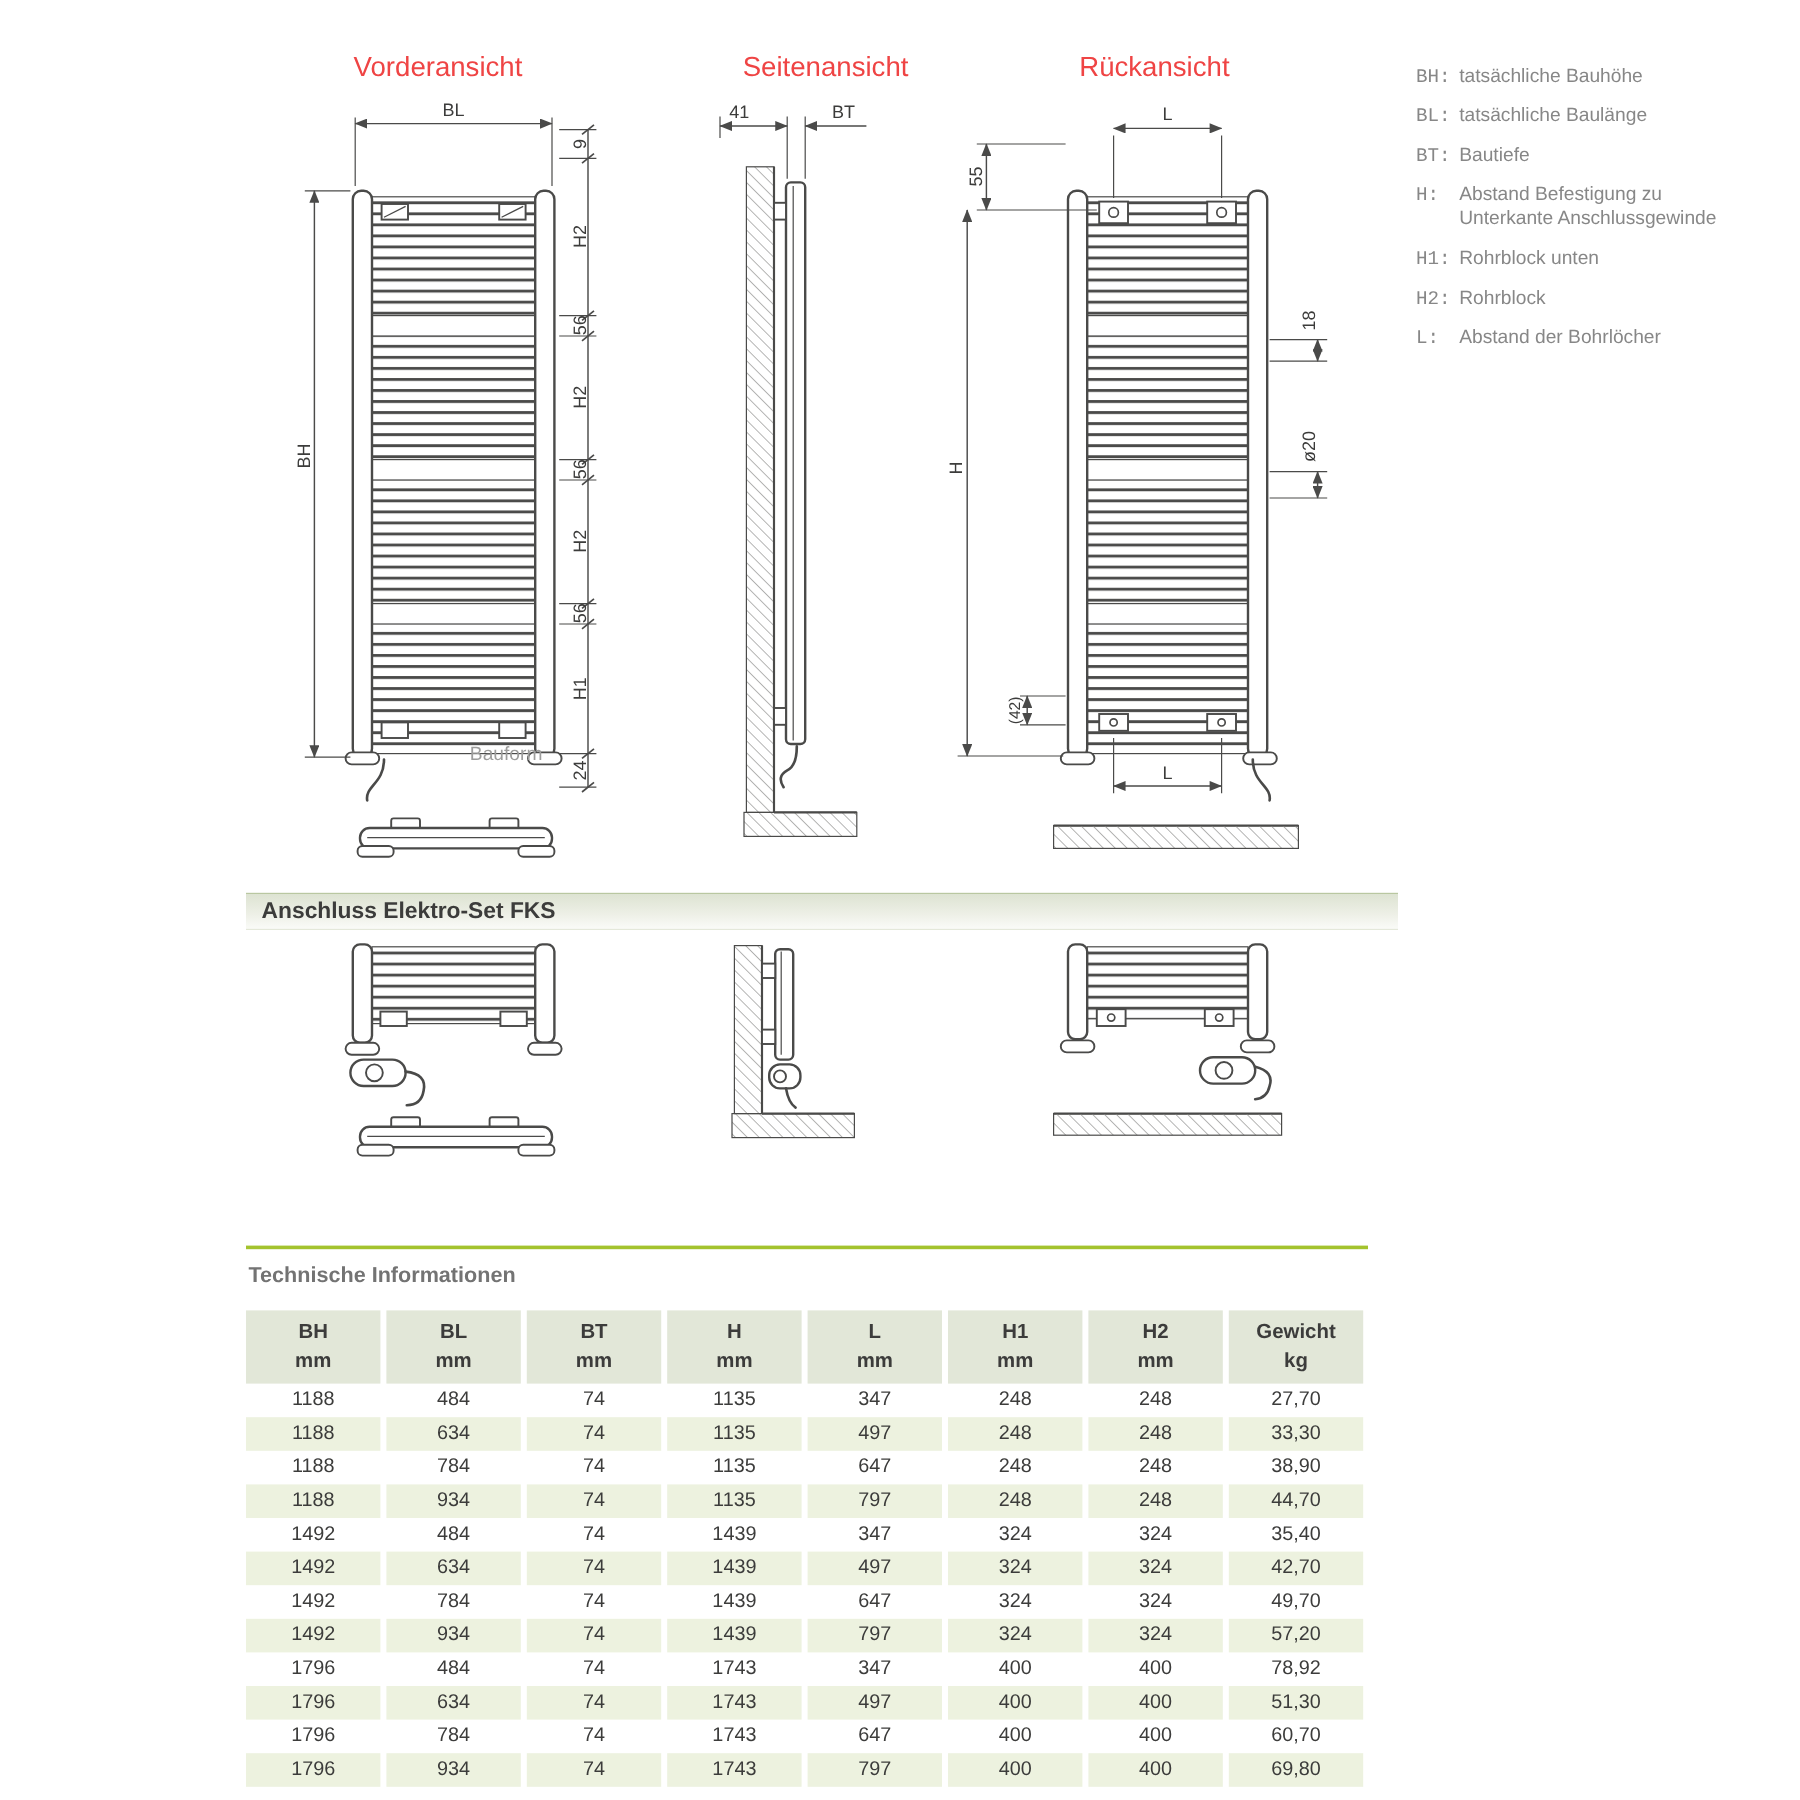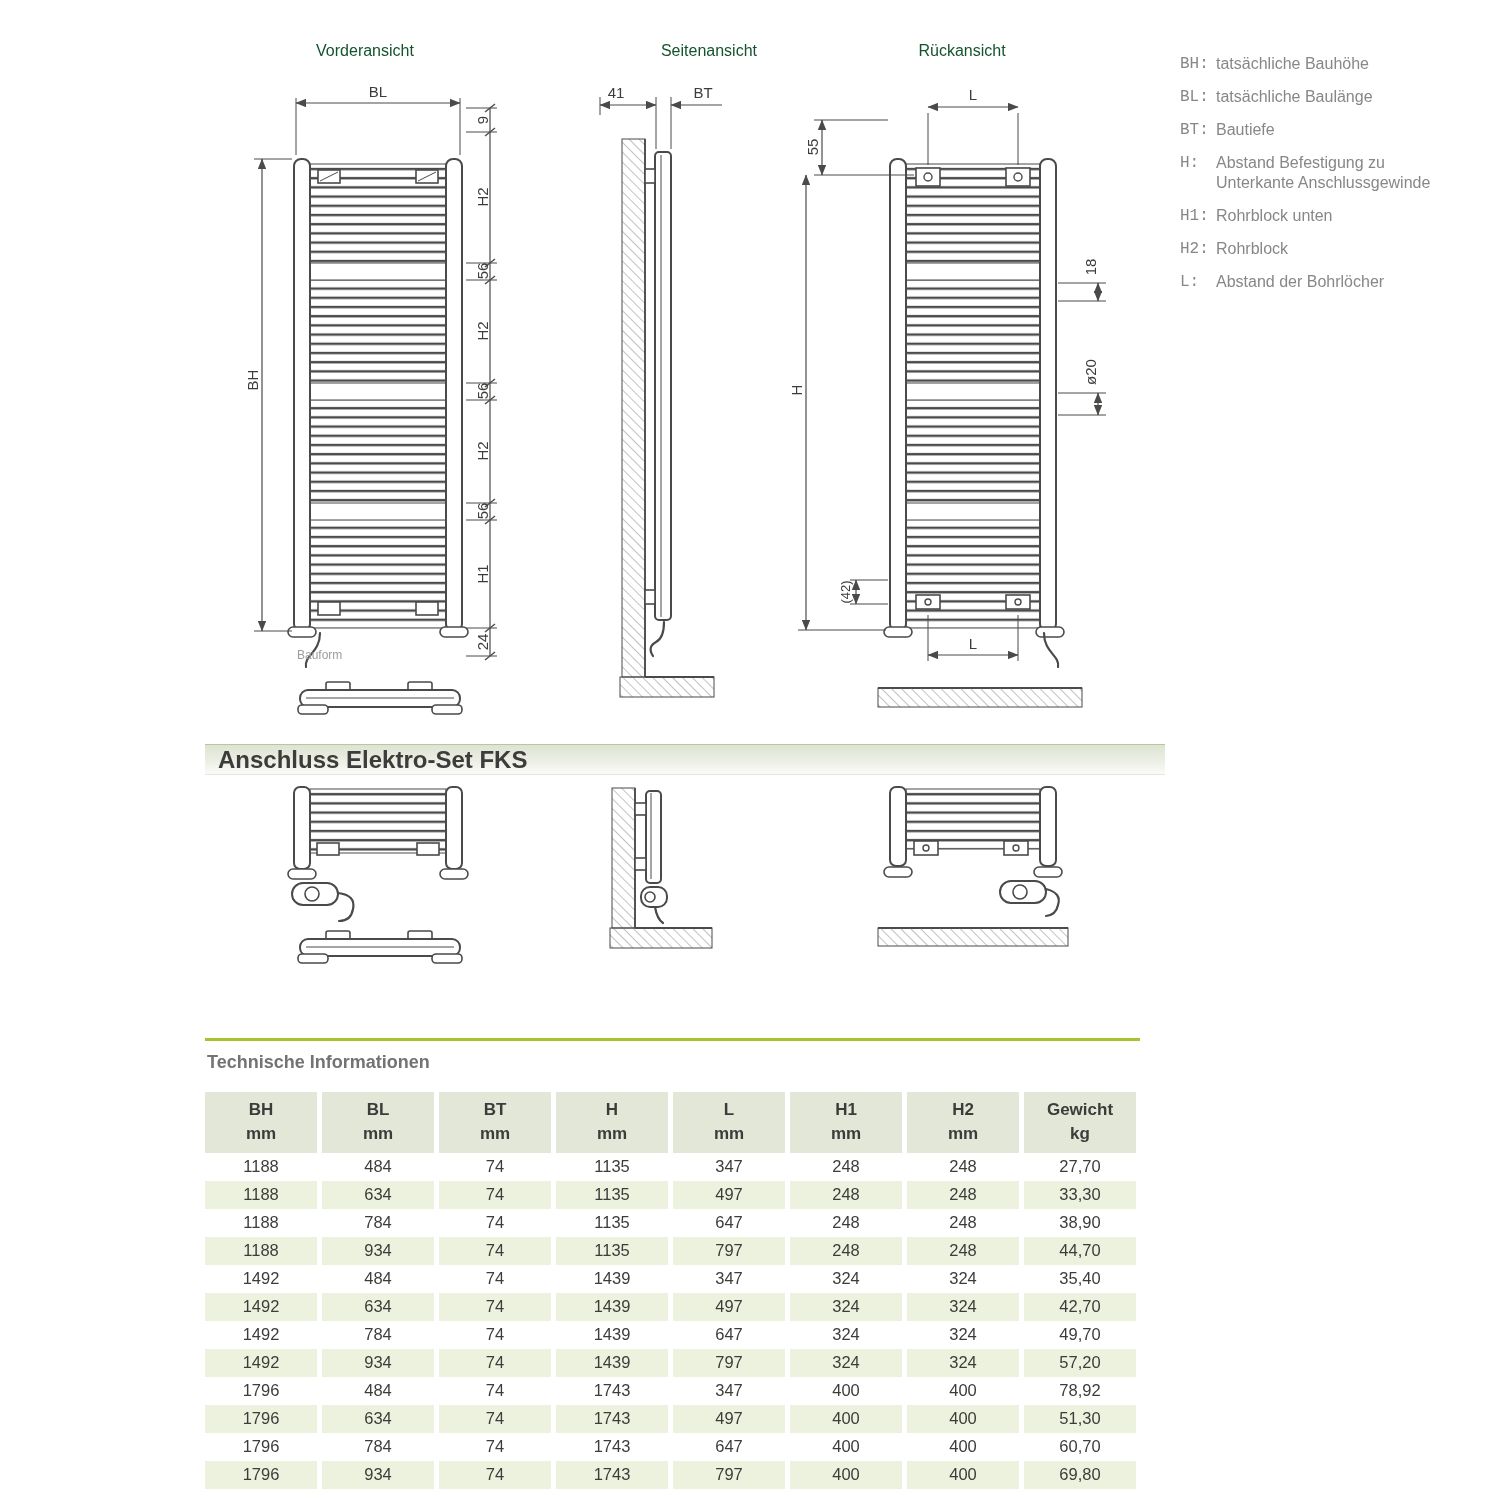--- a/index.html
+++ b/index.html
@@ -1,19 +1,19 @@
 <!DOCTYPE html>
 <html><head>
 <meta charset="utf-8">
 <style>
   html,body { margin:0; padding:0; background:#ffffff; }
   body { font-family:"Liberation Sans", sans-serif; color:#3c3c3b; }
   #page { position:relative; width:1500px; height:1500px; background:#fff; overflow:hidden; }
 
-  .view-title { position:absolute; top:42px; font-size:16px; color:#14532d; text-align:center; }
+  .view-title { position:absolute; top:42px; font-size:23px; color:#ef4444; text-align:center; }
   #vt-front { left:240px; width:250px; }
   #vt-side  { left:557px; width:200px;text-align:right; }
   #vt-rear  { left:862px; width:200px; }
 
   #legend { position:absolute; left:1180px; top:54px; width:280px; list-style:none; margin:0; padding:0; }
   #legend li { display:flex; margin-bottom:13px; font-size:16px; color:#878787; line-height:1.25; }
   #legend .abbr { width:36px; flex:none;font-family:Liberation Mono, monospace; }
   #legend .ltxt { flex:1; }
 
   #top-drawing { position:absolute; left:0; top:75px; width:1500px; height:660px; }
@@ -22,26 +22,26 @@
   .draw line, .draw rect, .draw path, .draw circle { stroke:#4a4a49; }
   .dim { font-size:15px; fill:#3c3c3b; }
   .dim.small { font-size:13px; }
   .dline { stroke-width:1.2; fill:none; }
   .eline { stroke-width:1; fill:none; }
   .body2 { stroke-width:2; fill:#ffffff; }
   .body16 { stroke-width:1.6; fill:#ffffff; }
   .thick { stroke-width:1.8; fill:none; }
   .cable { stroke-width:2.2; fill:none; stroke-linecap:round; }
 
-  #bauform-label { position:absolute; left:297px; top:648px; width:155px; text-align:left; font-size:12px; color:#9d9d9c; }
+  #bauform-label { position:absolute; left:297px; top:620px; width:155px; text-align:right; font-size:16px; color:#9d9d9c; }
 
   #anschluss-bar { position:absolute; left:205px; top:744px; width:960px; height:31px; box-sizing:border-box;
                    background:linear-gradient(180deg,#dde3d2 0%,#eef0e7 60%,#fafbf8 100%);
                    border-top:1px solid #b9c7a1; border-bottom:1px solid #e4e8da; }
-  #anschluss-title { font-size:24px; font-weight:bold; line-height:29px; padding-left:13px; color:#3c3c3b; }
+  #anschluss-title { font-size:19px; font-weight:bold; line-height:29px; padding-left:13px; color:#3c3c3b; }
 
   #note { position:absolute; left:205px; top:979px; width:960px; font-size:17px; color:#8c8c8b; }
 
   #green-rule { position:absolute; left:205px; top:1038px; width:935px; height:3px; background:#a4c32e; }
   #table-title { position:absolute; left:207px; top:1052px; font-size:18px; font-weight:bold; color:#737373; }
 
   #tech-table { position:absolute; left:200px; top:1092px; border-collapse:separate; border-spacing:5px 0; }
   #tech-table th { width:112px; background:#e2e7d8; font-size:17px; font-weight:bold; padding:8px 0 9px; text-align:center; }
   #tech-table th .col-unit { margin-top:4px; }
   #tech-table td { width:112px; text-align:center; font-size:16.5px; padding:4px 0 5px; }

